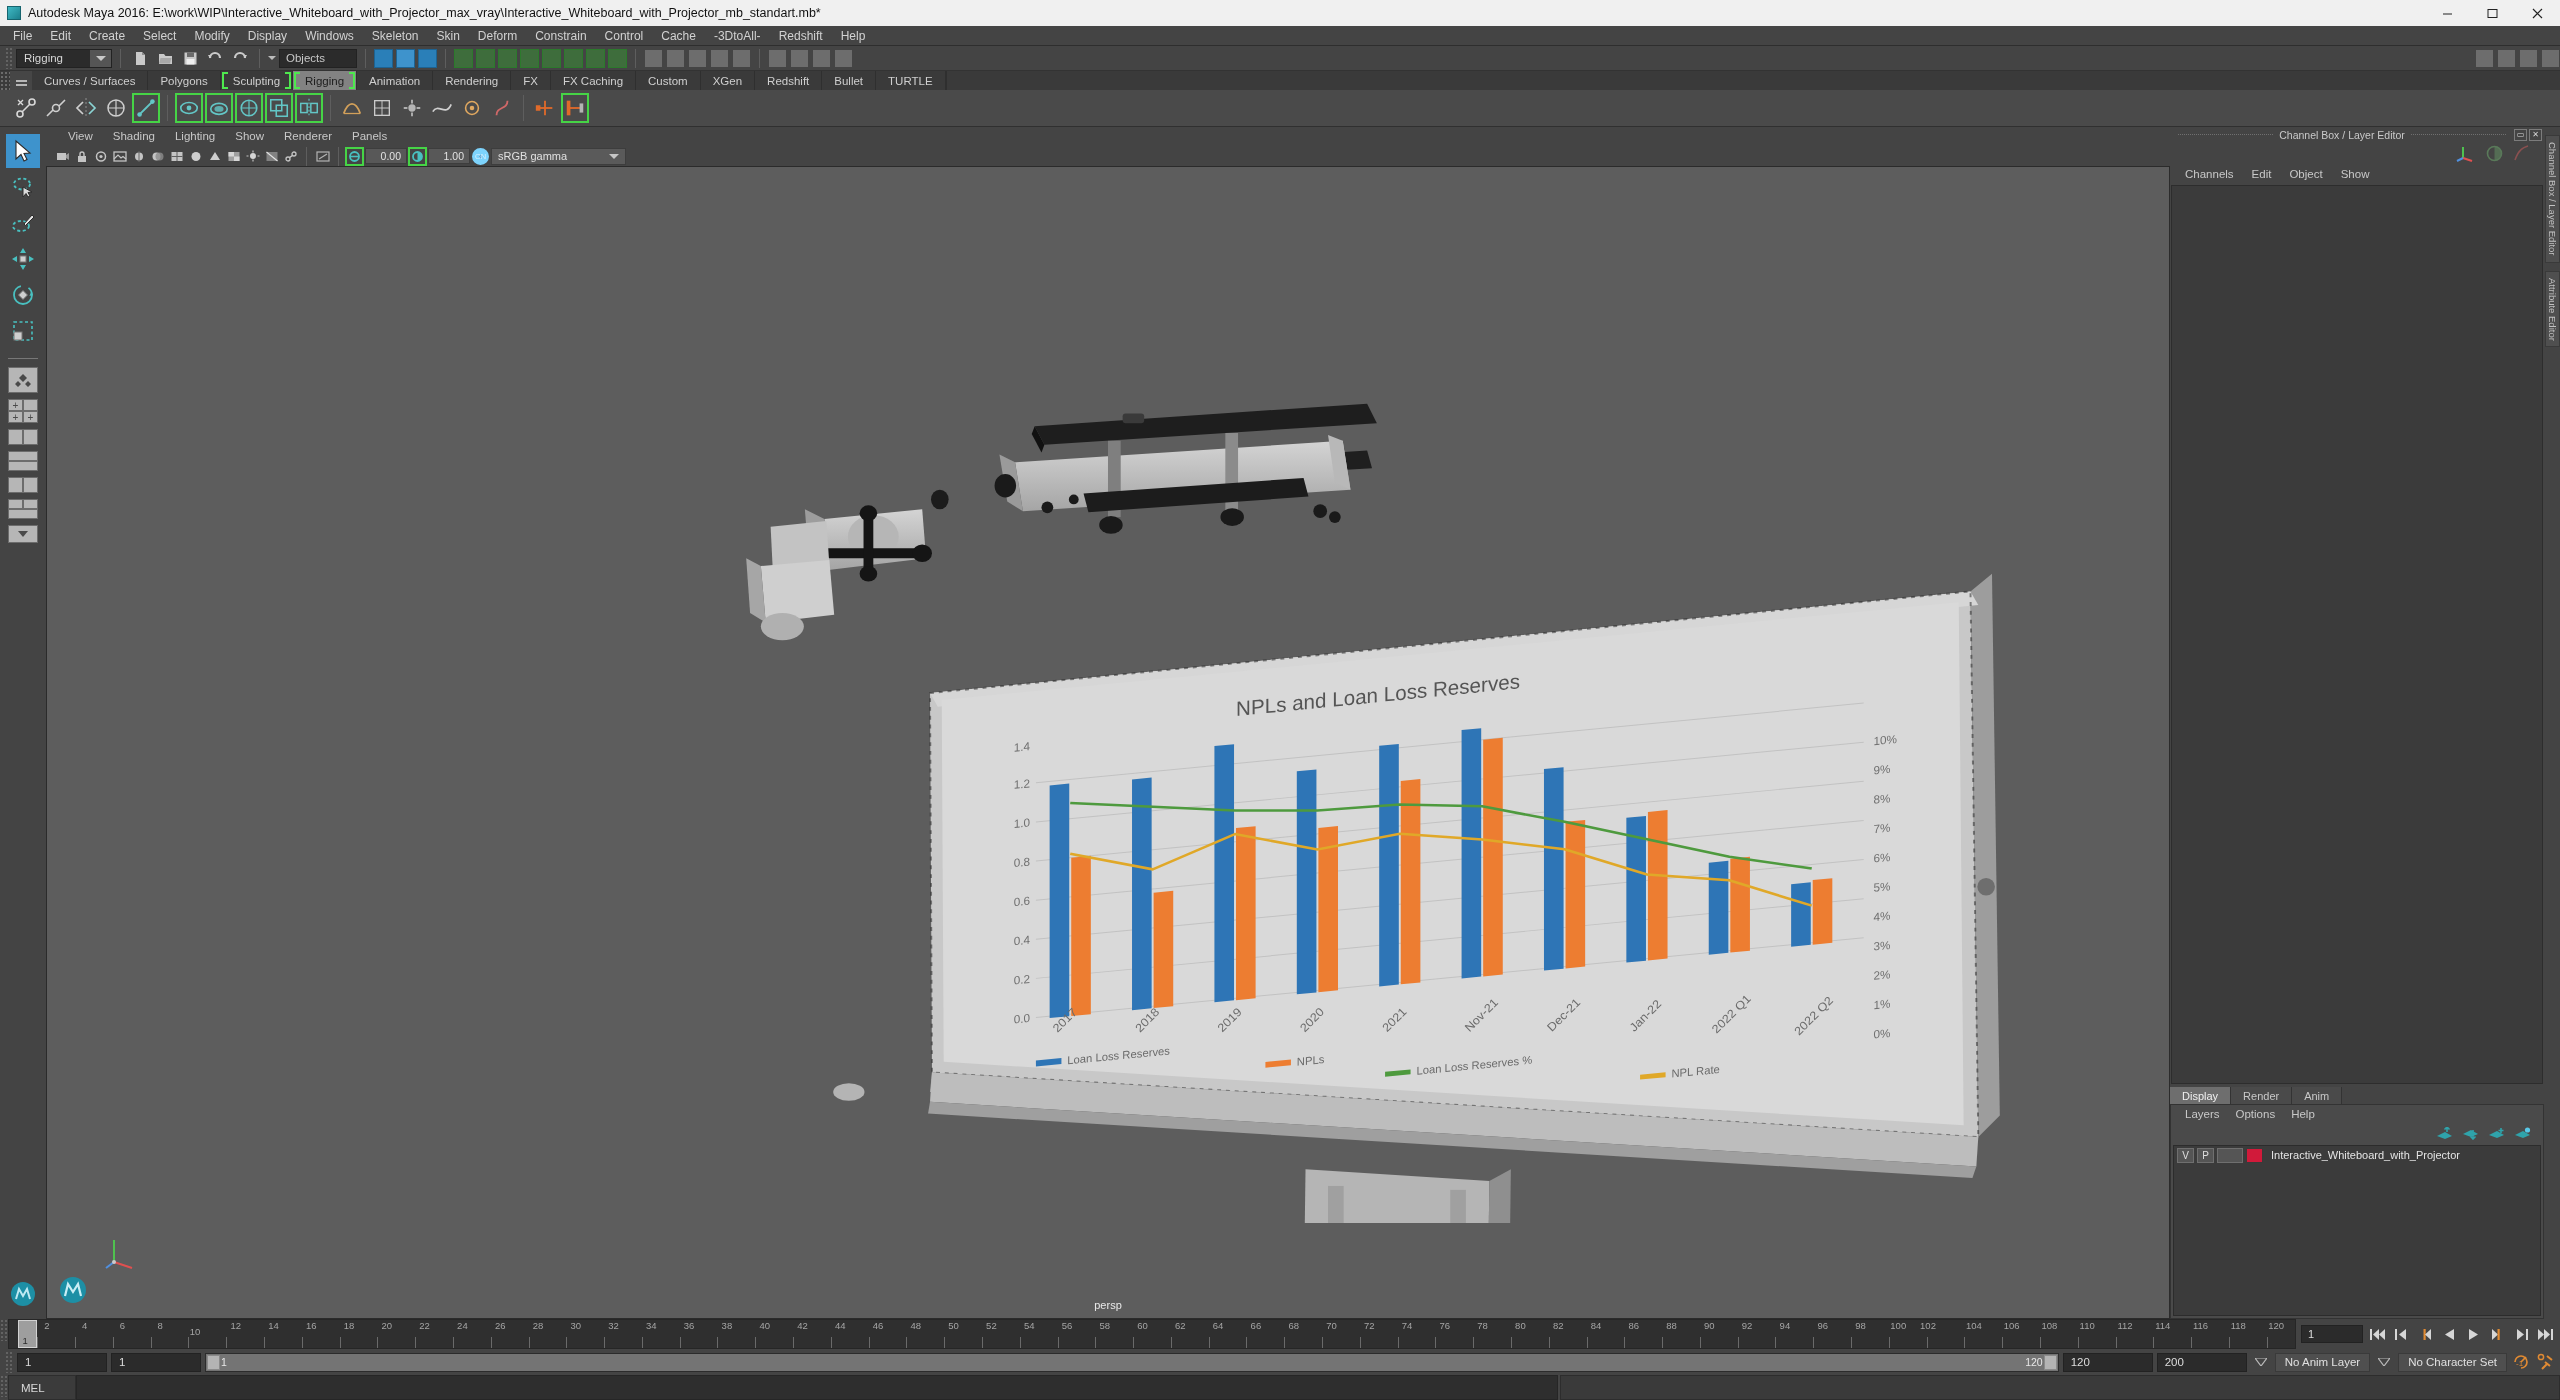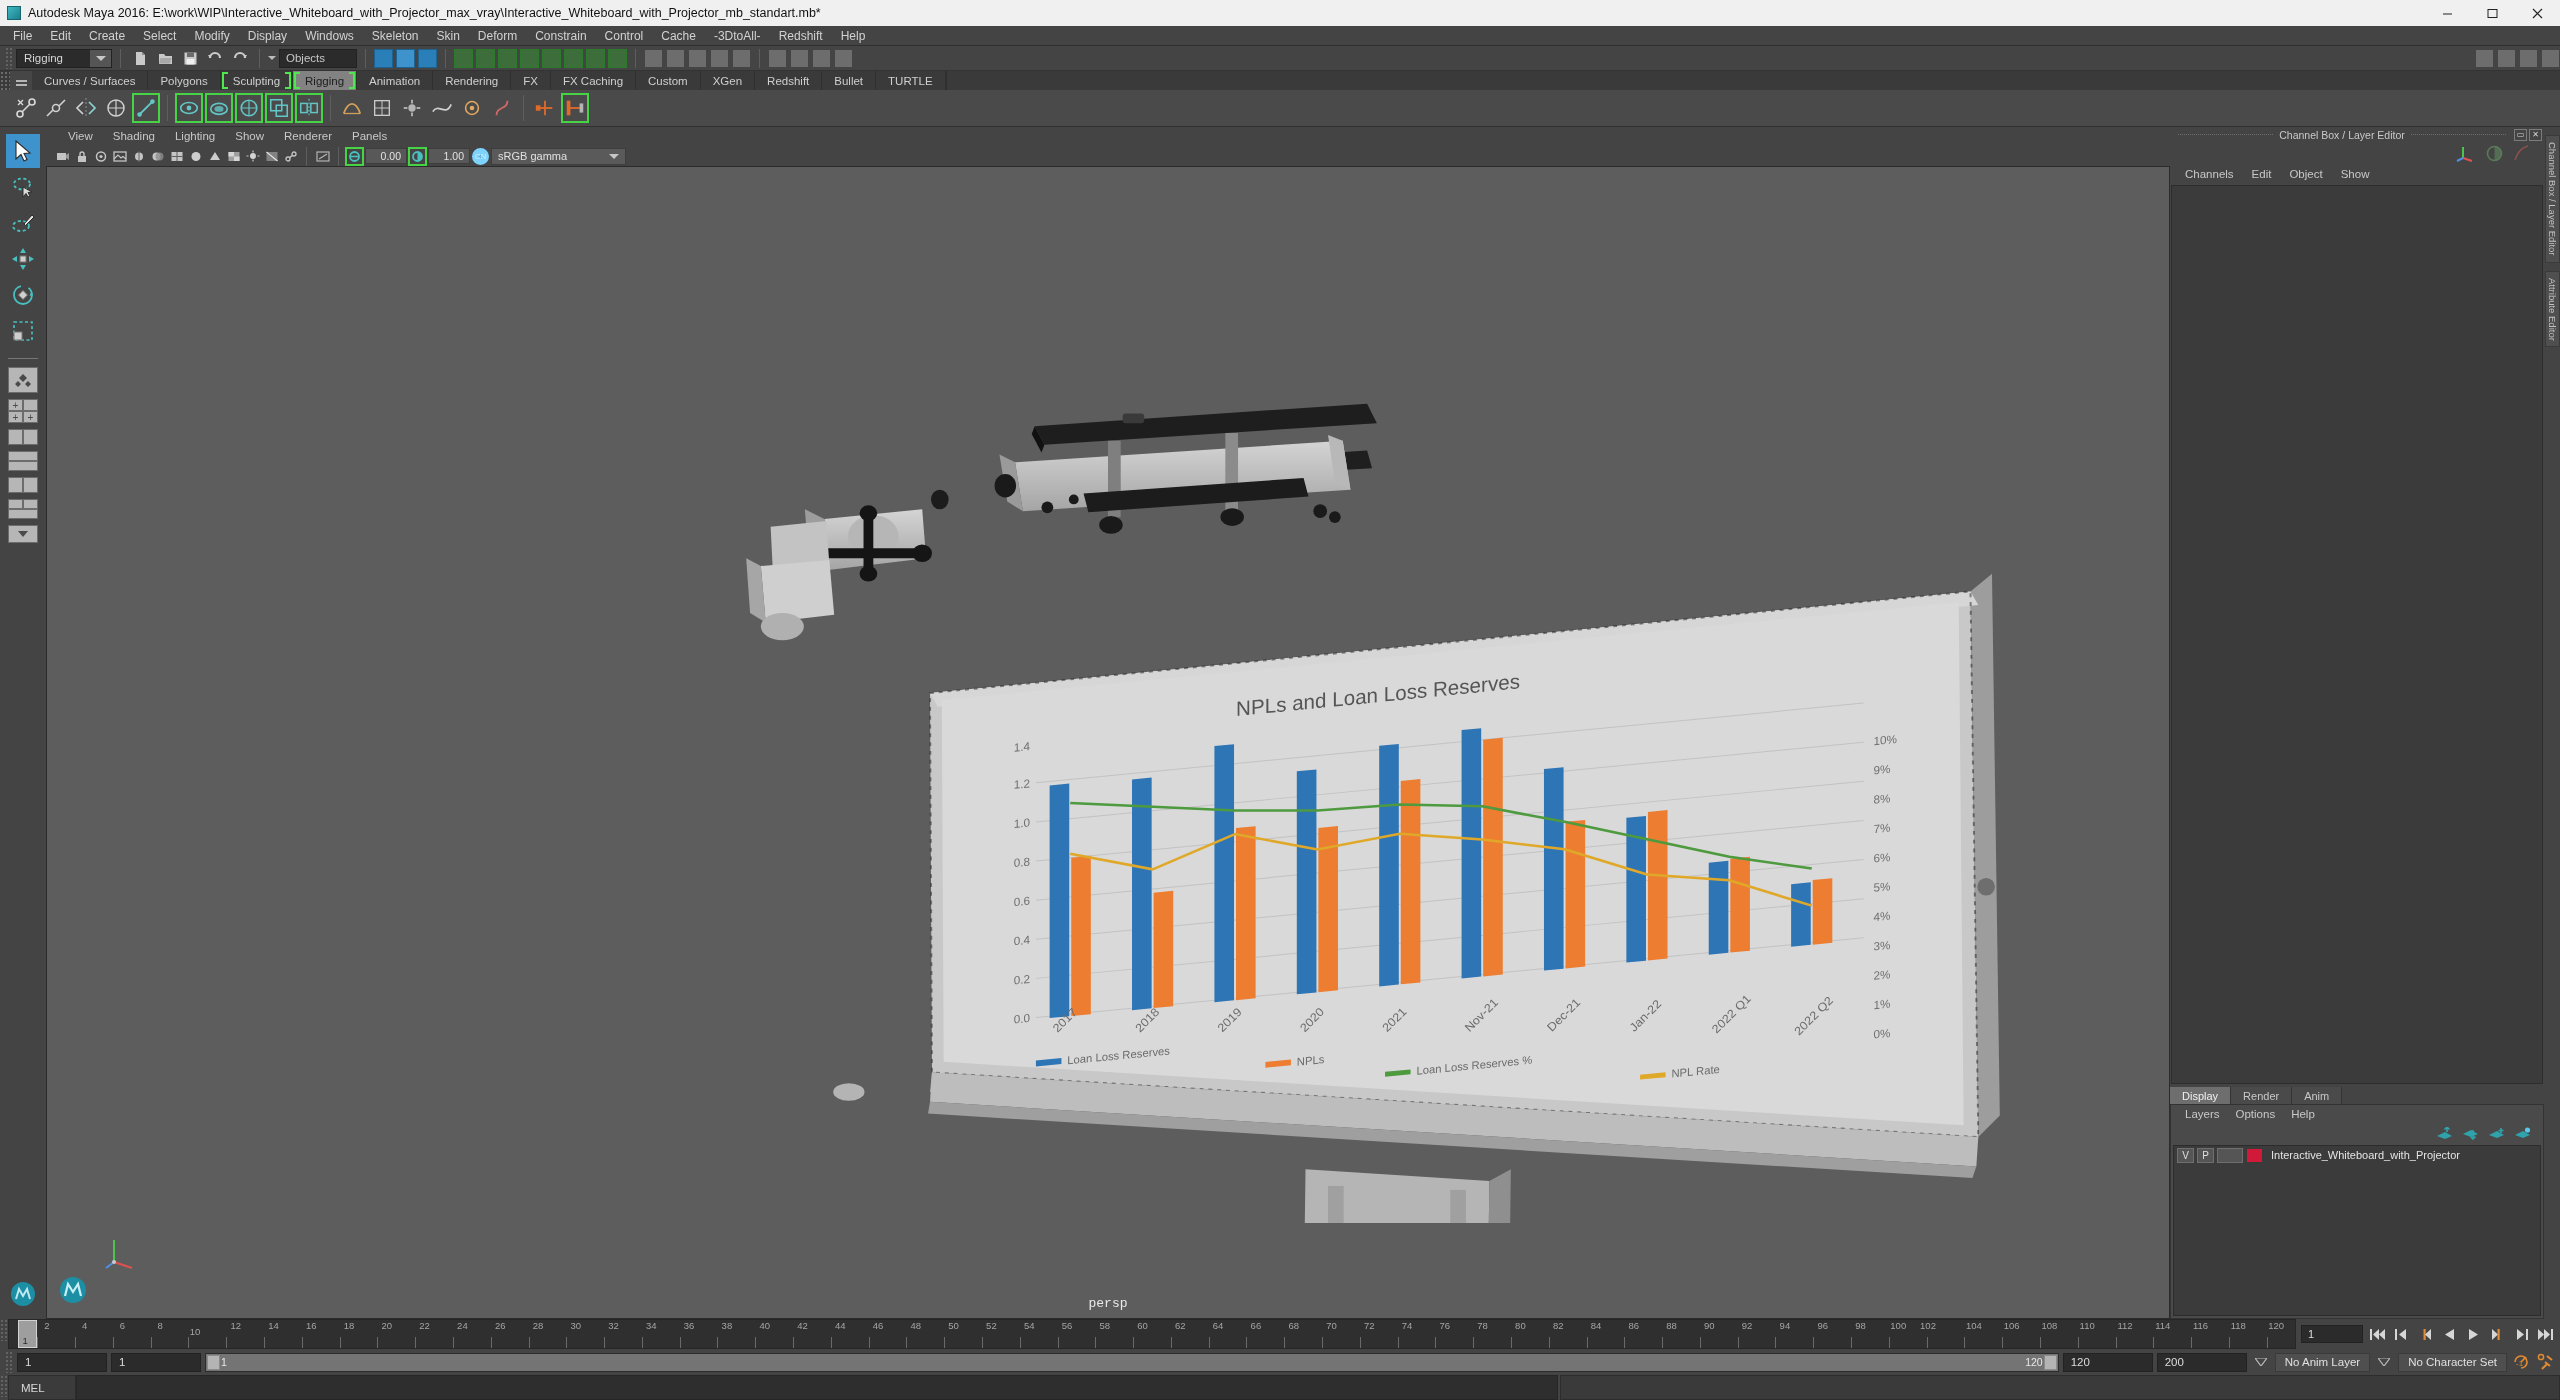--- a/index.html
+++ b/index.html
@@ -144,21 +144,21 @@
   .gcombo { width: 135px; height: 17px; background: #5a5a5a; border: 1px solid #3d3d3d;
     display:flex; align-items:center; font-size: 11px; padding-left: 6px; flex:none; color:#e0e0e0;}
   .gcombo .ar { margin-left:auto; margin-right:6px; width:0;height:0;
     border-left:5px solid transparent;border-right:5px solid transparent;border-top:5px solid #c6c6c6;}
   .greenbr { outline: 2px solid #46d446; outline-offset: -1px; }
 
   
   .viewport { flex: 1; position: relative; background: #5d5d5d; overflow: hidden;
     border: 1px solid #2b2b2b; min-height: 0; }
   .vp-label { position: absolute; left: 50%; transform: translateX(-50%); bottom: 7px;
-    font-size: 13px; color: #e9e9e9; font-family: Liberation Mono, monospace; }
+    font-size: 11px; color: #e9e9e9; }
   .axis-gizmo { position: absolute; left: 55px; bottom: 44px; width: 46px; height: 46px; }
   .vp-mayaicon { position:absolute; left: 10px; bottom: 8px; }
 
   
   .scene { position: absolute; left: 0; top: 0; right: 0; bottom: 0; }
 
   
   .rightdock { width: 390px; background: #444; display: flex; flex: none; min-height: 0; }
   .rcol { flex: 1; display: flex; flex-direction: column; min-width: 0; }
   .rhead { height: 15px; display: flex; align-items: center; font-size: 10.5px;

